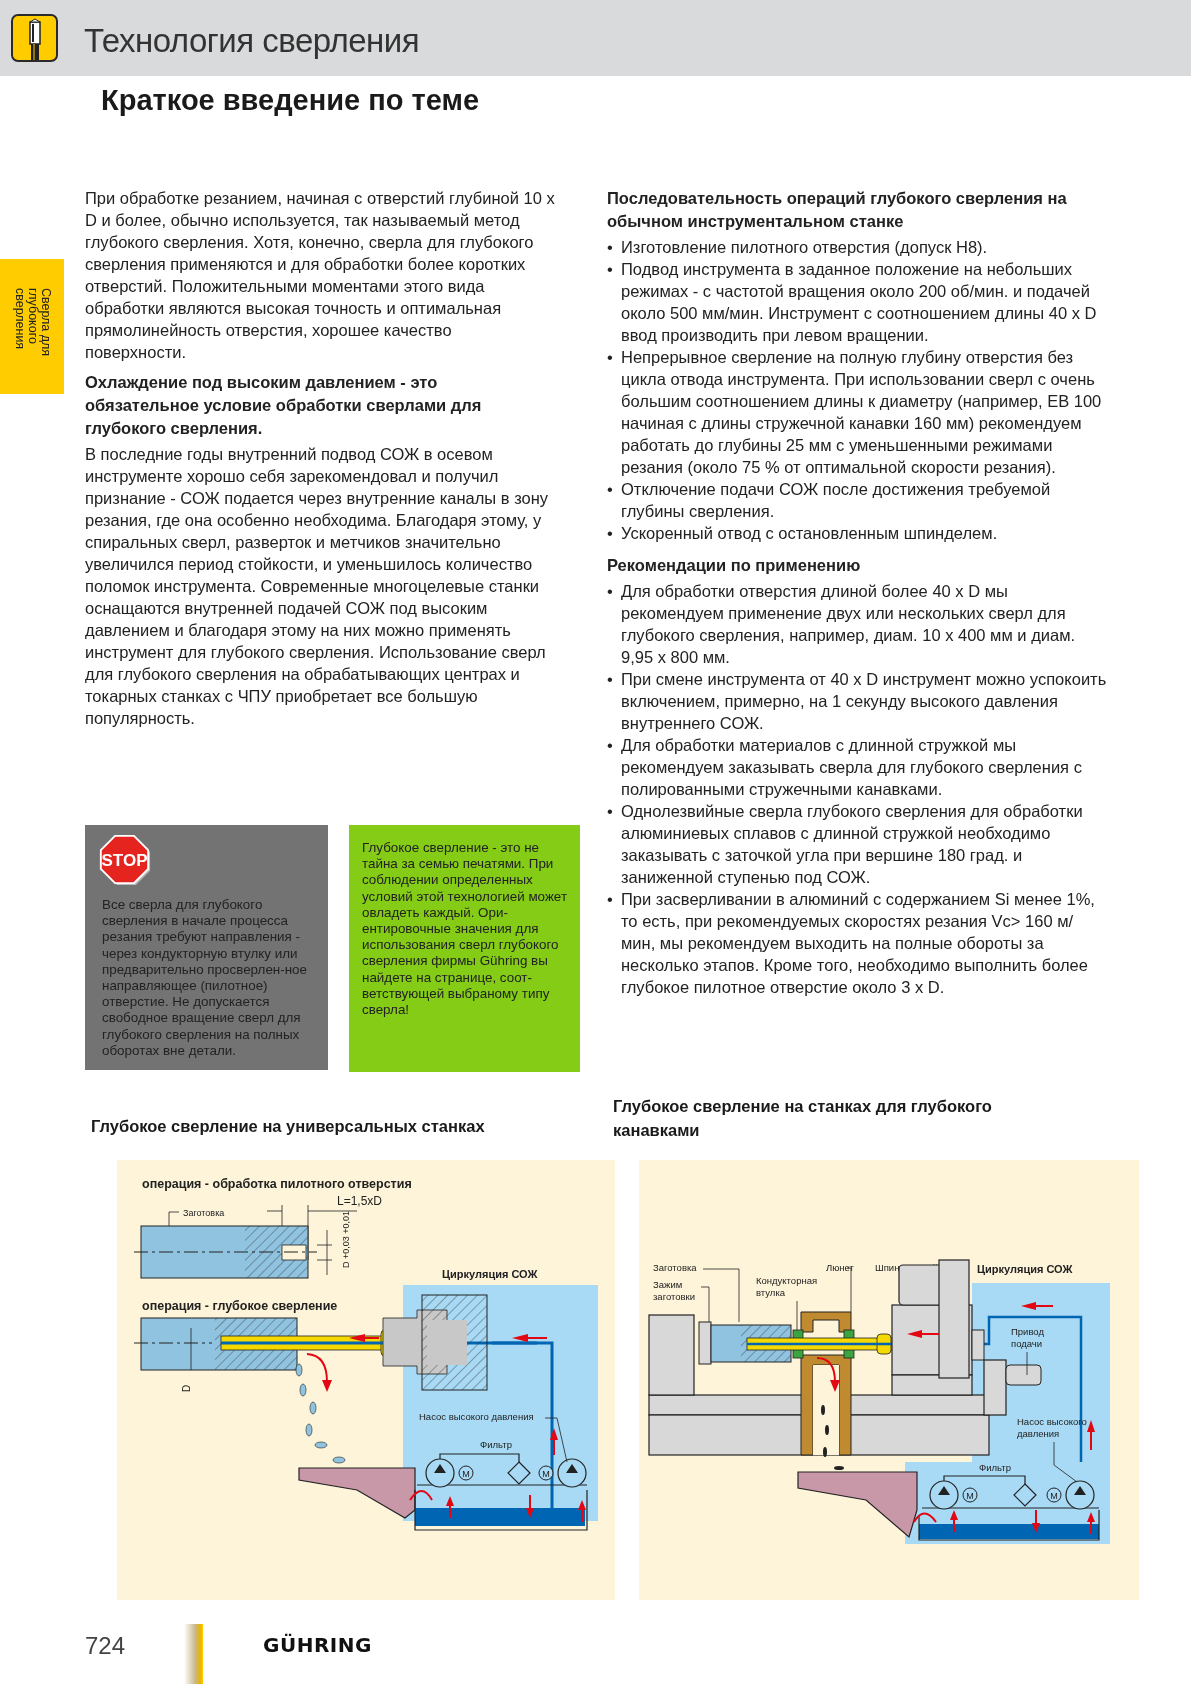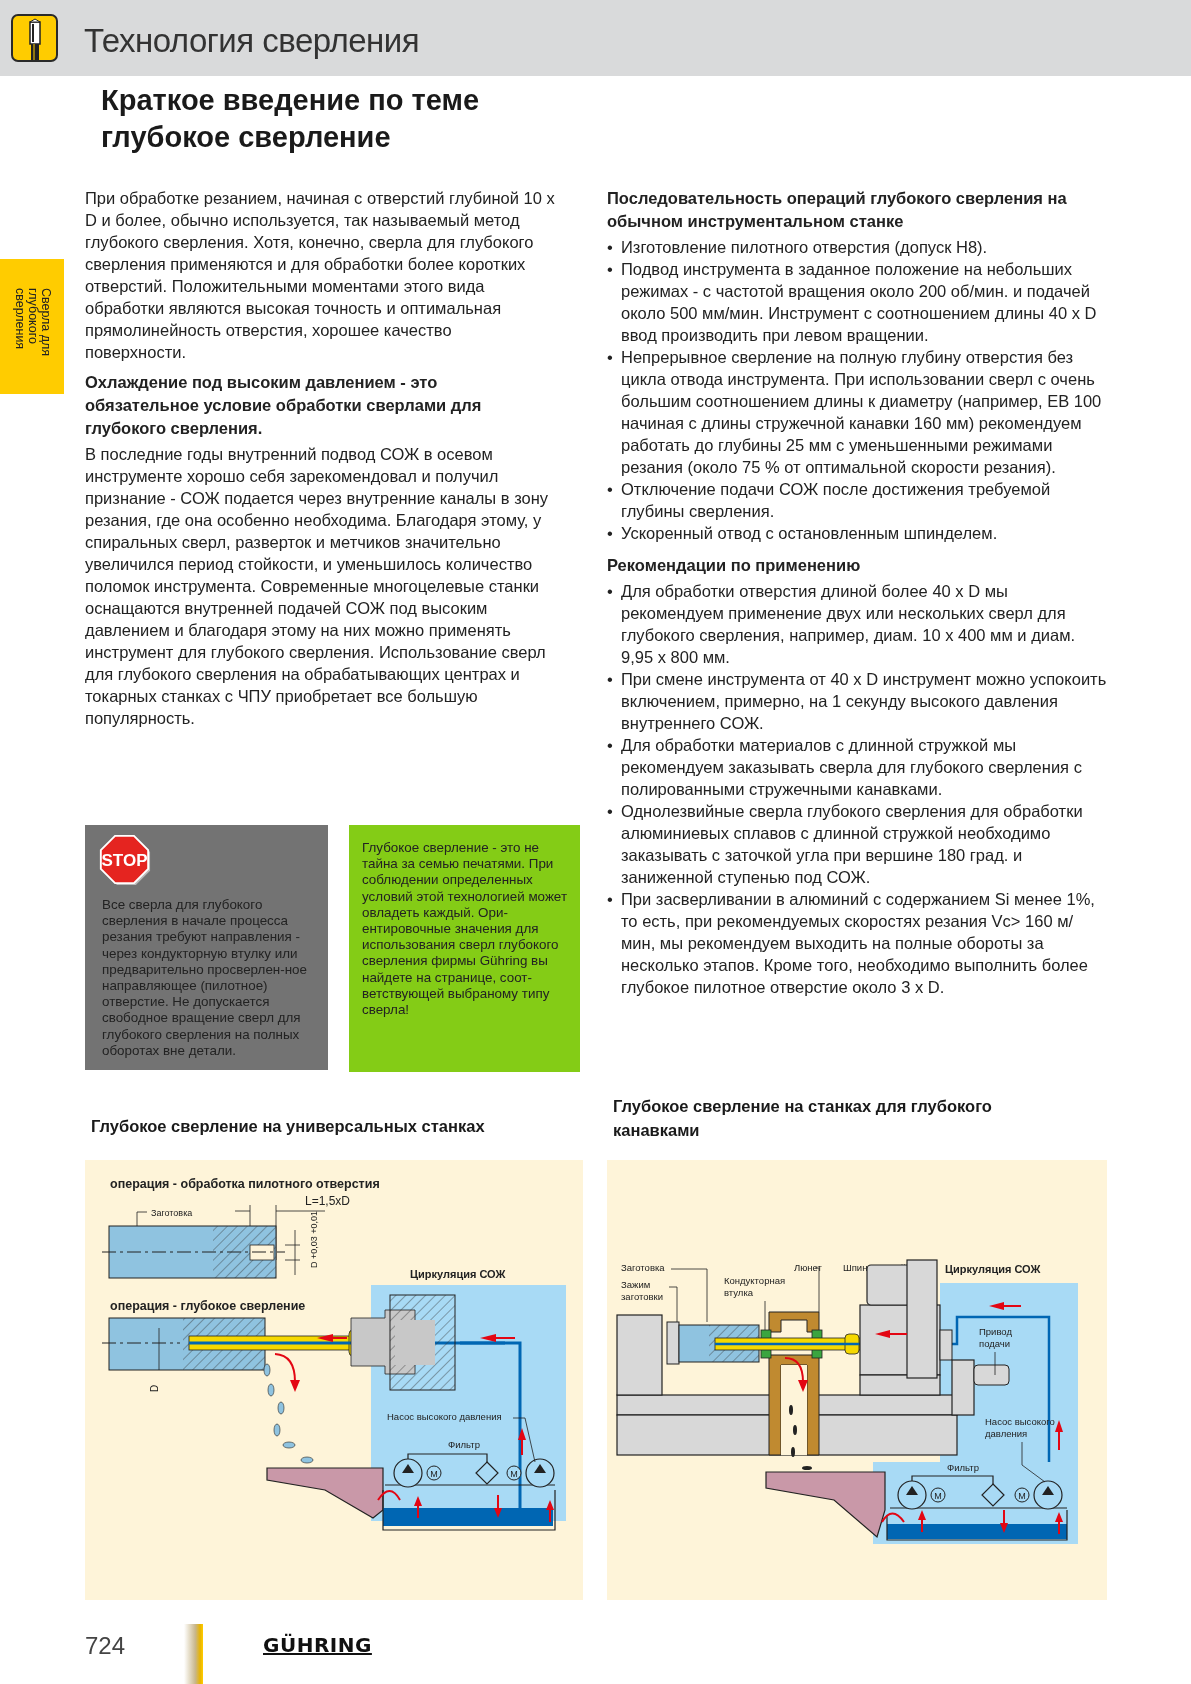--- a/index.html
+++ b/index.html
@@ -29,48 +29,47 @@
   .stop-sign { position: absolute; left: 13px; top: 8px; width: 53px; height: 53px; }
   .stop-text { position: absolute; left: 17px; top: 72px; width: 220px; font-size: 13.4px; line-height: 16.2px; color: #222; }
 
   .info-box { position: absolute; left: 349px; top: 825px; width: 231px; height: 247px; background: #84cc16; }
   .info-text { position: absolute; left: 13px; top: 15px; width: 215px; font-size: 13.4px; line-height: 16.2px; color: #222; }
 
   .section-heading { position: absolute; font-size: 16.5px; font-weight: bold; line-height: 24px; color: #1a1a1a; }
   .diag-left-title { left: 91px; top: 1114px; }
   .diag-right-title { left: 613px; top: 1094px; width: 460px; }
 
-  .diagram { position: absolute; background: #fef4d9; }
+  .diagram { position: absolute; background: #fef4d9; margin-left: 32px; }
   .diag-left { left: 85px; top: 1160px; width: 498px; height: 440px; }
   .diag-right { left: 607px; top: 1160px; width: 500px; height: 440px; }
 
   .footer-page { position: absolute; left: 85px; top: 1632px; font-size: 24px; color: #444; font-weight: normal; }
   .footer-bar { position: absolute; left: 184px; top: 1624px; width: 19px; height: 60px; background: linear-gradient(to right, #ffffff, #c8b68a 60%, #e8b400 85%, #ffcc00); }
-  .footer-logo { position: absolute; left: 263px; top: 1633px; font-size: 20px; font-weight: 900; letter-spacing: 0.5px; color: #111; font-family: "DejaVu Sans", sans-serif; text-decoration: underline; }
+  .footer-logo { position: absolute; left: 263px; top: 1633px; font-size: 20px; font-weight: 900; letter-spacing: 0.5px; color: #111; font-family: "DejaVu Sans", sans-serif; }
 
   svg text { font-family: "Liberation Sans", sans-serif; }
 </style>
 </head>
 <body>
 
 <div class="header-band"></div>
 <div class="header-icon">
   <svg width="43" height="44" viewBox="0 0 43 44">
     <rect x="17" y="6" width="10" height="22" fill="#fff" stroke="#222" stroke-width="1.5"></rect>
     <line x1="20" y1="8" x2="20" y2="26" stroke="#222" stroke-width="2"></line>
     <polygon points="17,6 22,3 27,6" fill="#fff" stroke="#222" stroke-width="1"></polygon>
     <rect x="18" y="28" width="8" height="16" fill="#222"></rect>
     <line x1="21" y1="28" x2="21" y2="44" stroke="#ffcc00" stroke-width="1"></line>
   </svg>
 </div>
 <div class="header-title">Технология сверления</div>
 
 <h1 class="page-title">
   <span>Краткое введение по теме</span><br>
-  <span>глубокое сверление</span>
 </h1>
 
 <div class="side-tab"></div>
 <div class="side-tab-text">Сверла для глубокого сверления</div>
 
 <div class="col left-col">
   <p>При обработке резанием, начиная с отверстий глубиной 10 x D и более, обычно используется, так называемый метод глубокого сверления. Хотя, конечно, сверла для глубокого сверления применяются и для обработки более коротких отверстий. Положительными моментами этого вида обработки являются высокая точность и оптимальная прямолинейность отверстия, хорошее качество поверхности.</p>
   <h3>Охлаждение под высоким давлением - это обязательное условие обработки сверлами для глубокого сверления.</h3>
   <p>В последние годы внутренний подвод СОЖ в осевом инструменте хорошо себя зарекомендовал и получил признание - СОЖ подается через внутренние каналы в зону резания, где она особенно необходима. Благодаря этому, у спиральных сверл, разверток и метчиков значительно увеличился период стойкости, и уменьшилось количество поломок инструмента. Современные многоцелевые станки оснащаются внутренней подачей СОЖ под высоким давлением и благодаря этому на них можно применять инструмент для глубокого сверления.  Использование сверл для глубокого сверления на обрабатывающих центрах и токарных станках с ЧПУ приобретает все большую популярность.</p>
 </div>

